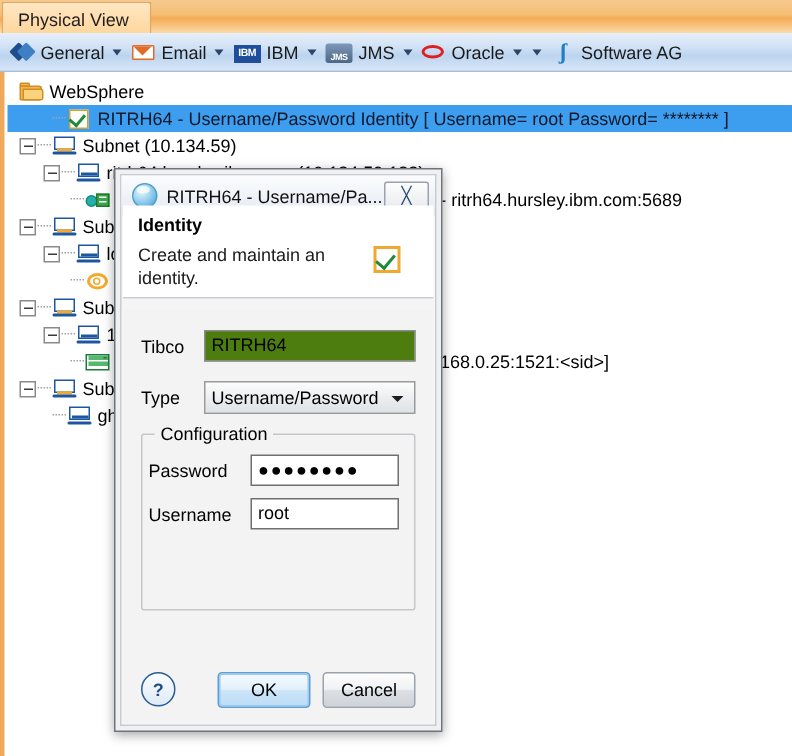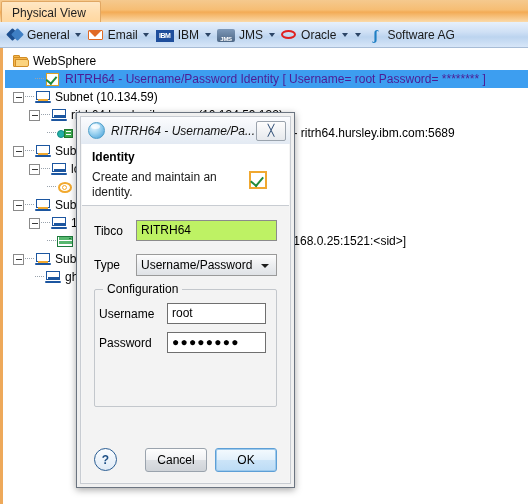--- a/index.html
+++ b/index.html
@@ -63,21 +63,21 @@
   .tree-wrap{
     position:absolute;left:0;top:48px;width:528px;height:456px;
     background:#fff;overflow:hidden;
   }
   .tree-left-edge{position:absolute;left:0;top:0;width:3px;height:456px;background:#eea95a;}
   .tree{position:absolute;left:5px;top:4px;right:0;}
 
   .row{position:relative;height:18px;display:flex;align-items:center;white-space:nowrap;}
   .row .txt{font-size:12px;color:#000;line-height:18px;}
   .row.sel{background:#3d9ef0;}
-  .row.sel .txt{color:#4c1d95;}
+  .row.sel .txt{color:#0f172a;}
   .expander{
     width:11px;height:11px;box-sizing:border-box;border:1px solid #8a8a8a;background:#fff;
     display:flex;align-items:center;justify-content:center;flex:none;margin-right:1px;position:relative;
   }
   .expander:before{content:"";position:absolute;left:1.5px;right:1.5px;height:1px;background:#3a3a3a;}
   .dots{flex:none;width:9px;height:1px;border-top:1px dotted #9aa3ad;margin-right:1px;}
 
   
   .ic{width:17px;height:15px;position:relative;flex:none;margin-right:3px;}
   .ic-folder .f1{position:absolute;left:0;top:3px;width:15px;height:10px;background:#f5b64a;border:1px solid #d18d26;border-radius:1px 2px 2px 1px;box-sizing:border-box;}
@@ -119,45 +119,45 @@
   .dlg-title{
     position:absolute;left:0;top:0;right:0;height:27px;
     background:linear-gradient(to bottom,#fbfcfe 0%,#eef2f7 55%,#e3eaf3 100%);
     display:flex;align-items:center;padding:0 4px 0 7px;box-sizing:border-box;
   }
   .dlg-title .tic{width:17px;height:17px;position:relative;flex:none;margin-right:6px;}
   .dlg-title .tic .g{position:absolute;left:0;top:0;width:17px;height:17px;border-radius:50%;
     background:radial-gradient(circle at 35% 30%,#e8f6ff 0%,#9bd2f0 45%,#3f9ad6 100%);
     border:1px solid #4f9fc9;box-sizing:border-box;}
   .dlg-title .tic .g2{position:absolute;left:3px;top:2px;width:9px;height:5px;border-radius:50%;background:rgba(255,255,255,0.75);}
-  .dlg-title .ttxt{font-size:12px;color:#111;flex:1;overflow:hidden;text-overflow:ellipsis;white-space:nowrap;font-style:italic;}
+  .dlg-title .ttxt{font-size:12px;color:#111;flex:1;overflow:hidden;text-overflow:ellipsis;white-space:nowrap;}
   .dlg-close{
     width:28px;height:18px;border:1px solid #9aa3ad;border-radius:2px;
     background:linear-gradient(to bottom,#fdfdfd,#e6e9ed);
     display:flex;align-items:center;justify-content:center;flex:none;cursor:pointer;
     font-size:11px;color:#2a4a72;font-family:"Liberation Sans",sans-serif;
   }
 
   .dlg-head{
-    position:absolute;left:1px;top:27px;right:1px;height:62px;background:#ffffff;
+    position:absolute;left:1px;top:20px;right:1px;height:62px;background:#ffffff;
     border-bottom:1px solid #c8ccd2;box-sizing:border-box;padding:6px 10px 0 10px;
   }
   .dlg-head h1{margin:0;font-size:12px;font-weight:bold;color:#000;}
   .dlg-head .desc{margin-top:6px;font-size:12px;color:#1a1a1a;line-height:15px;width:140px;}
   .dlg-head .hic{position:absolute;right:22px;top:27px;width:18px;height:18px;}
   .dlg-head .hic .box{position:absolute;left:0;top:0;width:18px;height:18px;background:#fff;border:2px solid #f0a830;box-sizing:border-box;}
   .dlg-head .hic .mk{position:absolute;left:4px;top:3px;width:6px;height:10px;border:solid #1f8a3b;border-width:0 2.6px 2.6px 0;transform:rotate(40deg);}
 
   .dlg-body{position:absolute;left:1px;top:89px;right:1px;bottom:46px;background:#f3f3f3;padding:14px 12px 0 12px;box-sizing:border-box;}
 
   .frow{display:flex;align-items:center;margin-bottom:13px;}
   .flab{font-size:12px;color:#000;width:42px;flex:none;}
   .ftext{
     flex:1;height:21px;box-sizing:border-box;
-    border:1px solid #8b8b8b;background:#bef264;
+    border:1px solid #8b8b8b;background:#4d7c0f;
     padding:0 4px;font-size:12px;color:#000;line-height:19px;
     font-family:"Liberation Sans",sans-serif;
   }
   .fsel{
     flex:1;height:22px;box-sizing:border-box;border:1px solid #9a9a9a;
     background:linear-gradient(to bottom,#fdfdfd 0%,#eceef0 50%,#dfe2e6 100%);
     display:flex;align-items:center;padding:0 4px;font-size:12px;color:#000;position:relative;cursor:pointer;
   }
   .fsel .arw{position:absolute;right:7px;top:9px;width:0;height:0;
     border-left:4px solid transparent;border-right:4px solid transparent;border-top:4.5px solid #1d1d1d;}
@@ -447,34 +447,34 @@
           <span class="fsel">
             <span>Username/Password</span>
             <span class="arw"></span>
           </span>
         </div>
 
         <div class="group">
           <span class="legend">Configuration</span>
 
           <div class="grow">
+            <span class="glab">Password</span>
+            <span class="gtext pw">●●●●●●●●</span>
+          </div>
+
+          <div class="grow">
             <span class="glab">Username</span>
             <span class="gtext">root</span>
           </div>
-
-          <div class="grow">
-            <span class="glab">Password</span>
-            <span class="gtext pw">●●●●●●●●</span>
-          </div>
         </div>
       </div>
 
       <div class="dlg-foot">
         <span class="help-btn">?</span>
         <span class="foot-spacer"></span>
+        <span class="btn primary">OK</span>
         <span class="btn">Cancel</span>
-        <span class="btn primary">OK</span>
       </div>
 
     </div>
   </div>
 
 </div>
 
 </body></html>

